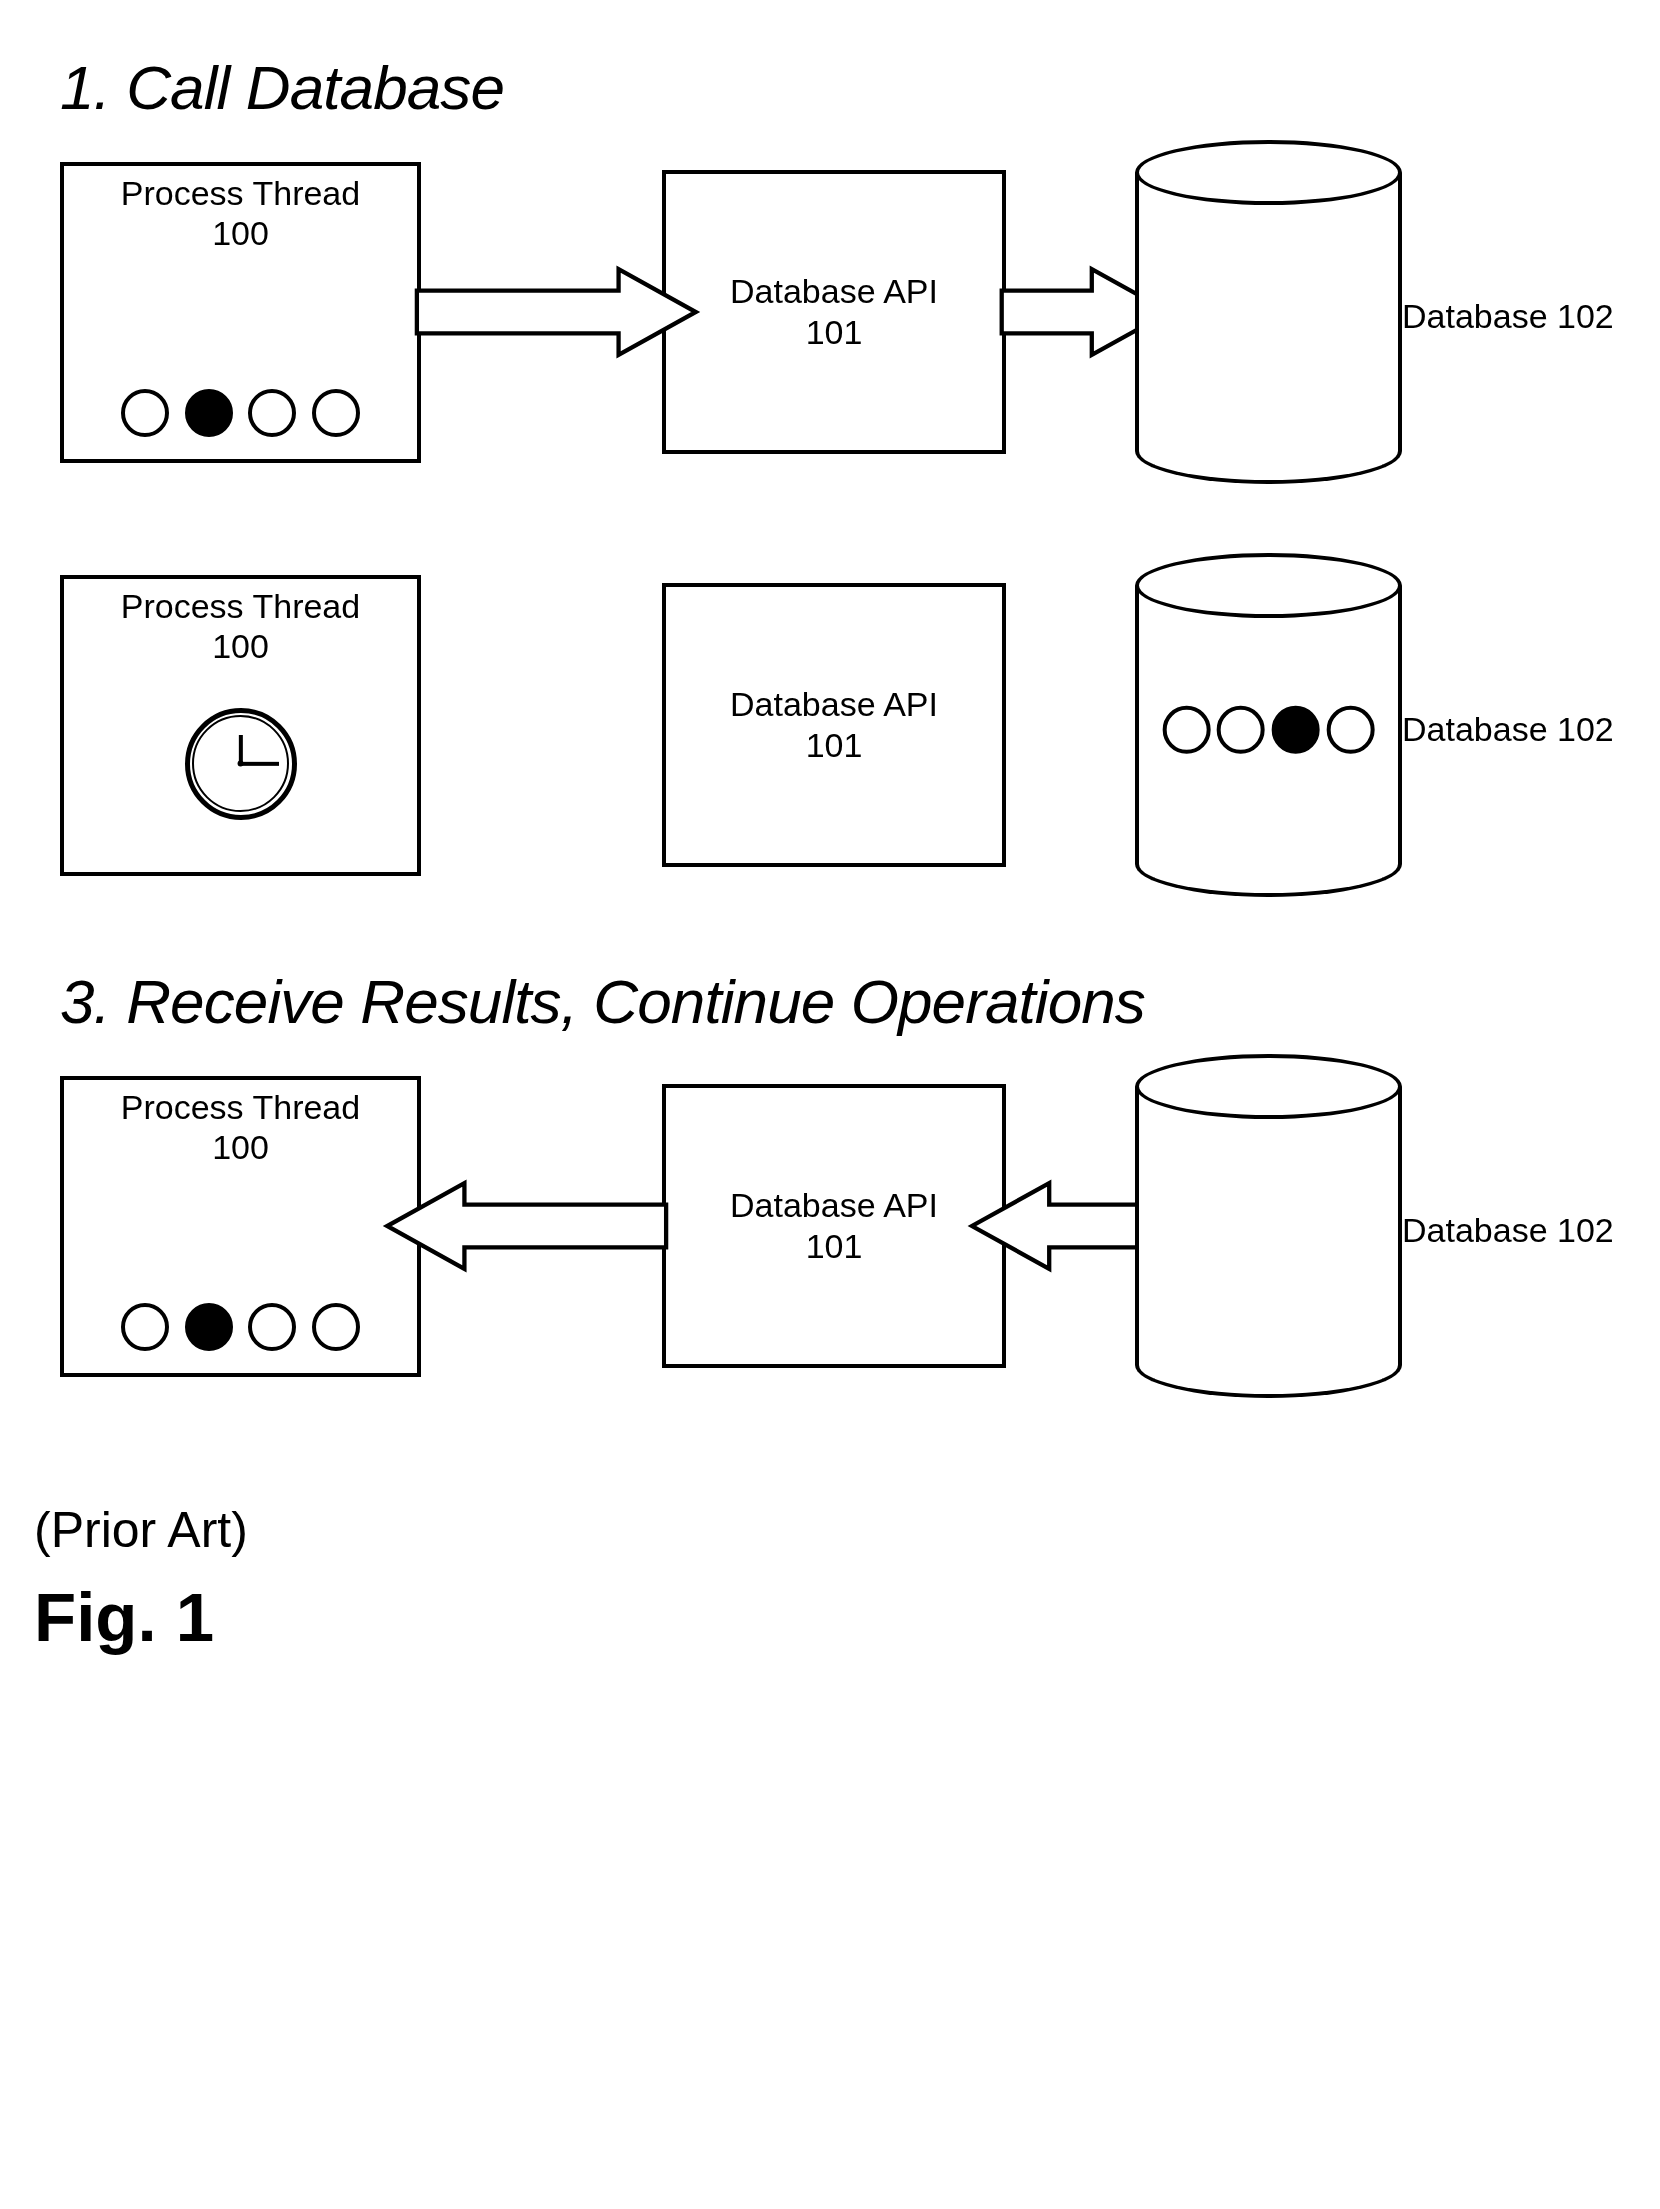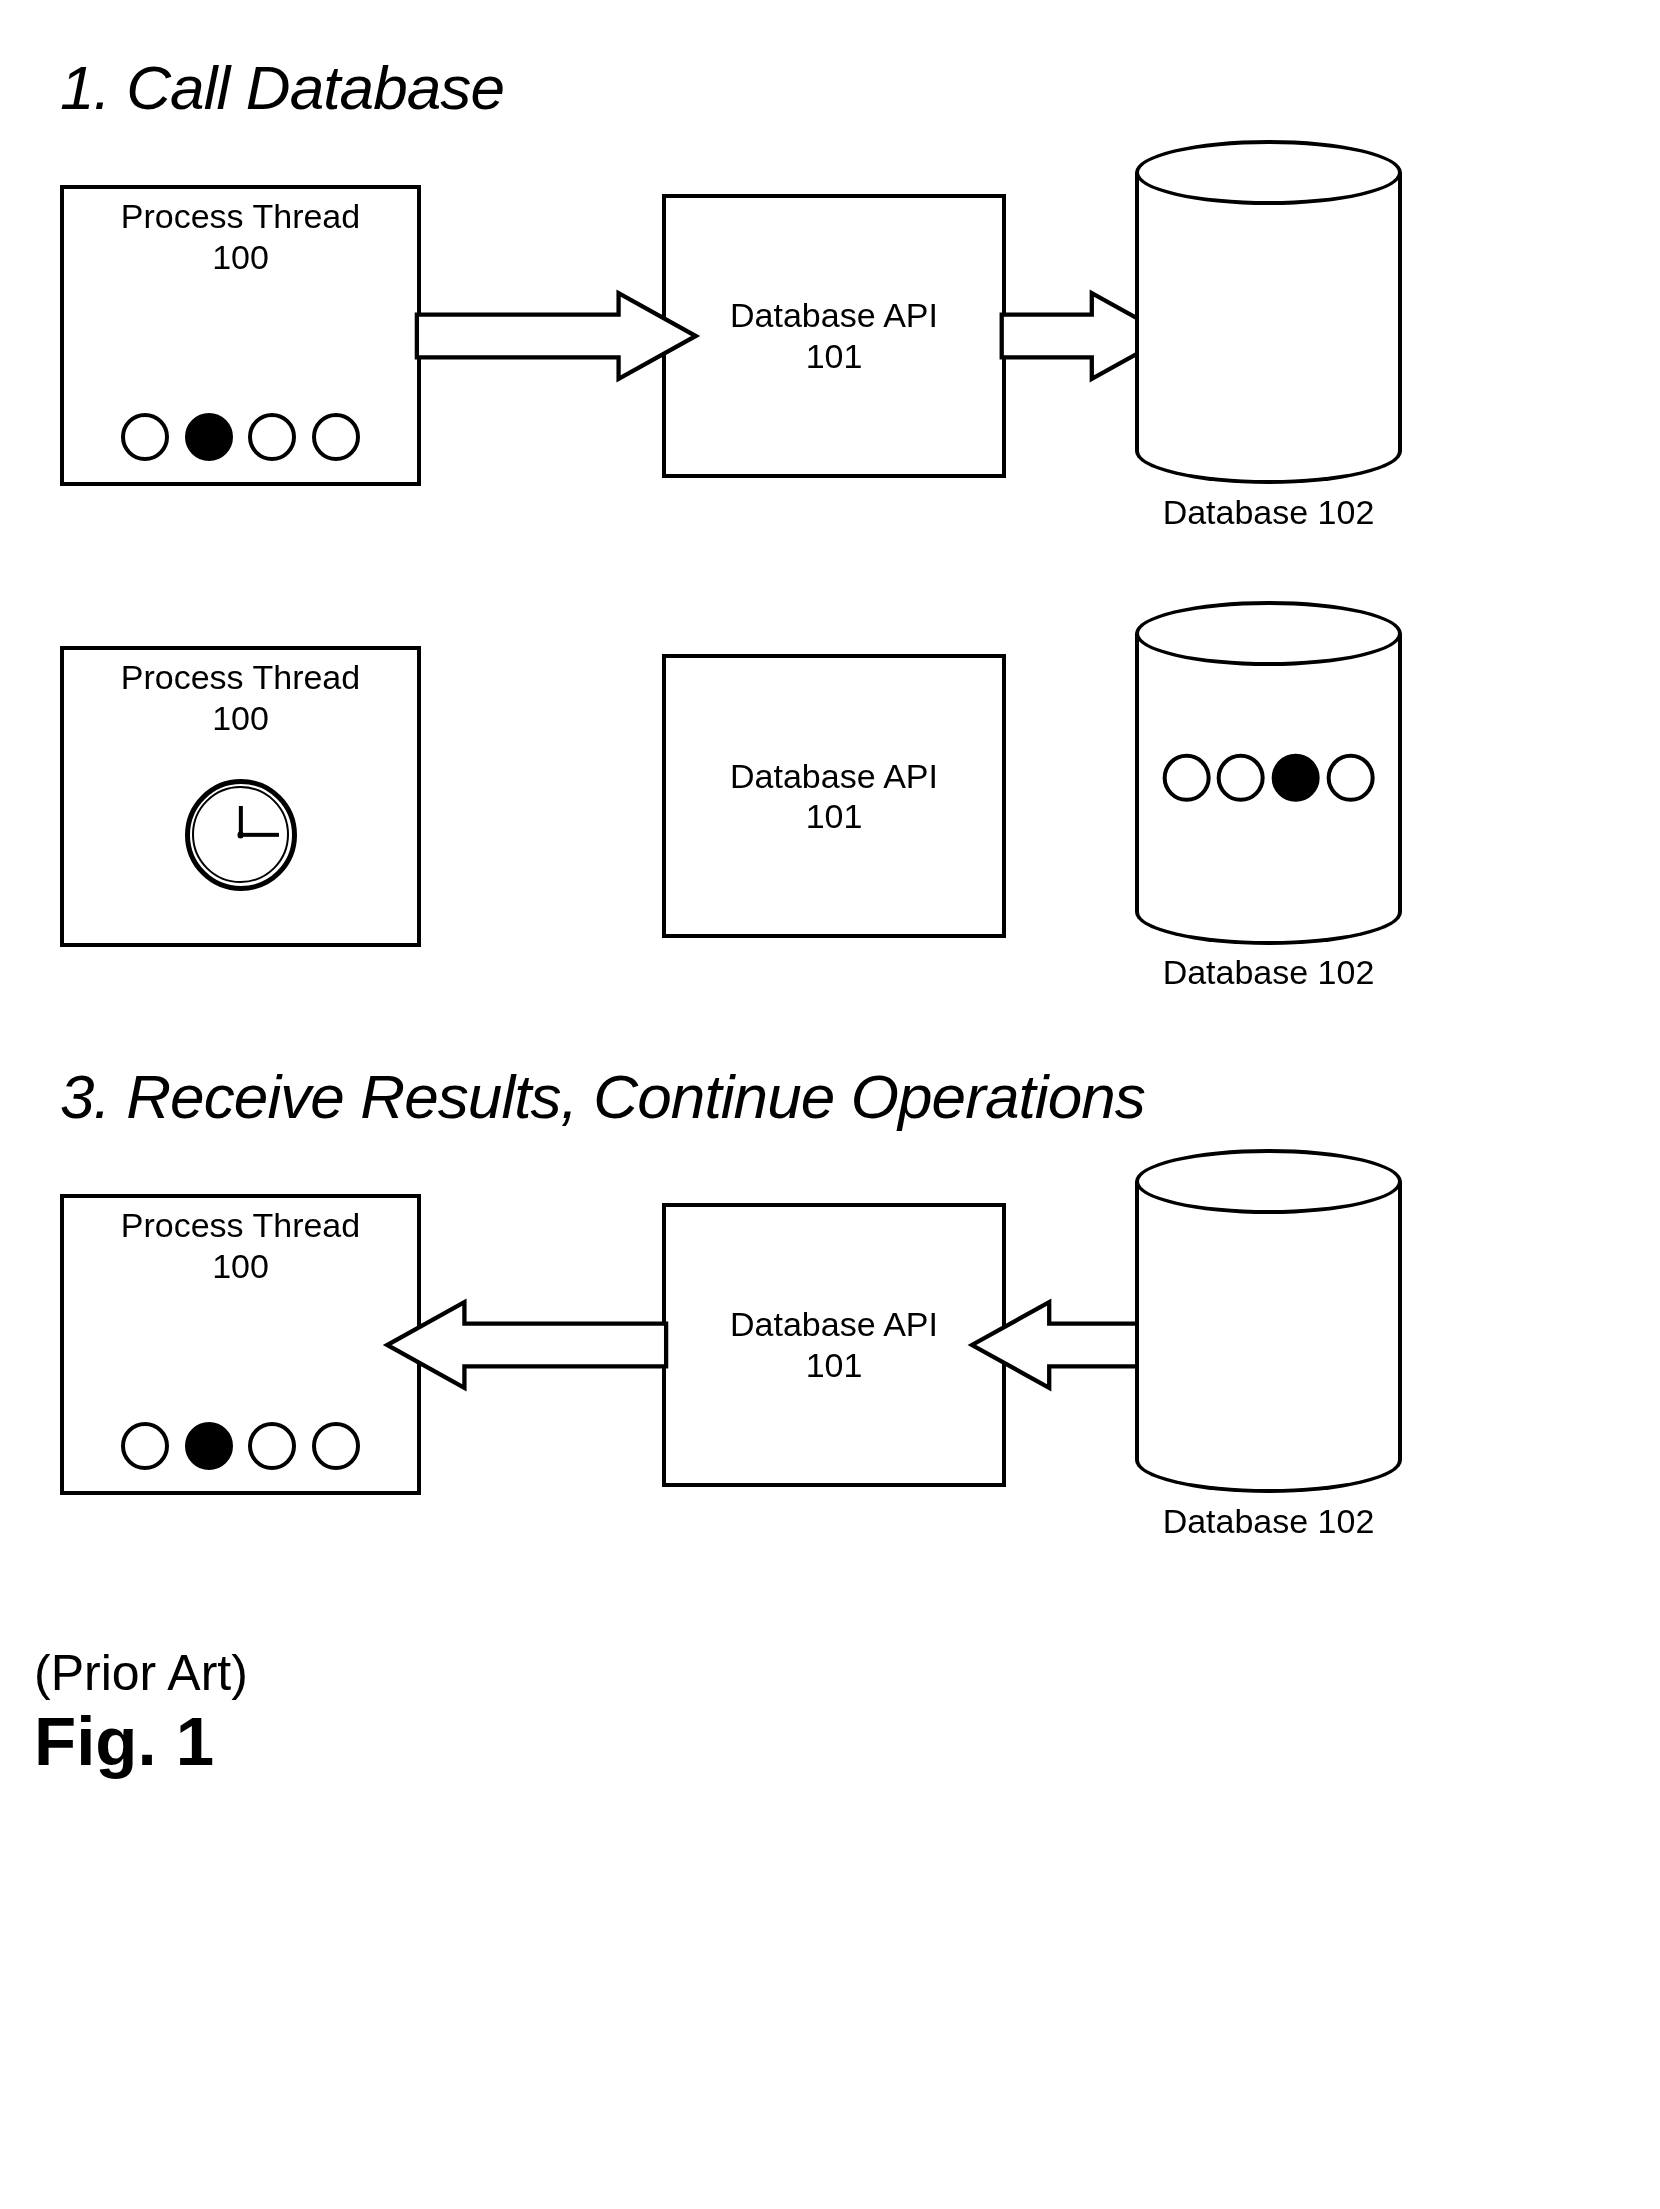--- a/index.html
+++ b/index.html
@@ -106,21 +106,21 @@
   .hand-m { width: 4.3px; height: 38px; transform: translate(-50%, -100%) rotate(90deg);}
   .clock-center {
     position:absolute;
     width:6.9px;height:6.9px;background:#000;border-radius:50%;
     left:50%;top:50%;transform:translate(-50%,-50%);
   }
 
   
   .cyl-col {
     display:flex;
-    flex-direction:column;
+    flex-direction:row;
     align-items:center;
   }
   .cylinder {
     width: 267px;
     height: 344px;
     position: relative;
   }
   .cyl-top {
     width: 267px;
     height: 65px;
@@ -198,21 +198,21 @@
 
   .footer {
     margin-top: 103px;
   }
   .prior-art {
     font-size: 50px;
   }
   .fig-label {
     font-size: 69px;
     font-weight: bold;
-    margin-top: 0;
+    margin-top: 19px;
   }
 </style>
 </head>
 <body>
 
 <div class="section">
   <h2 class="section-title">
     <span>1.</span>
     <span>Call Database</span>
   </h2>

